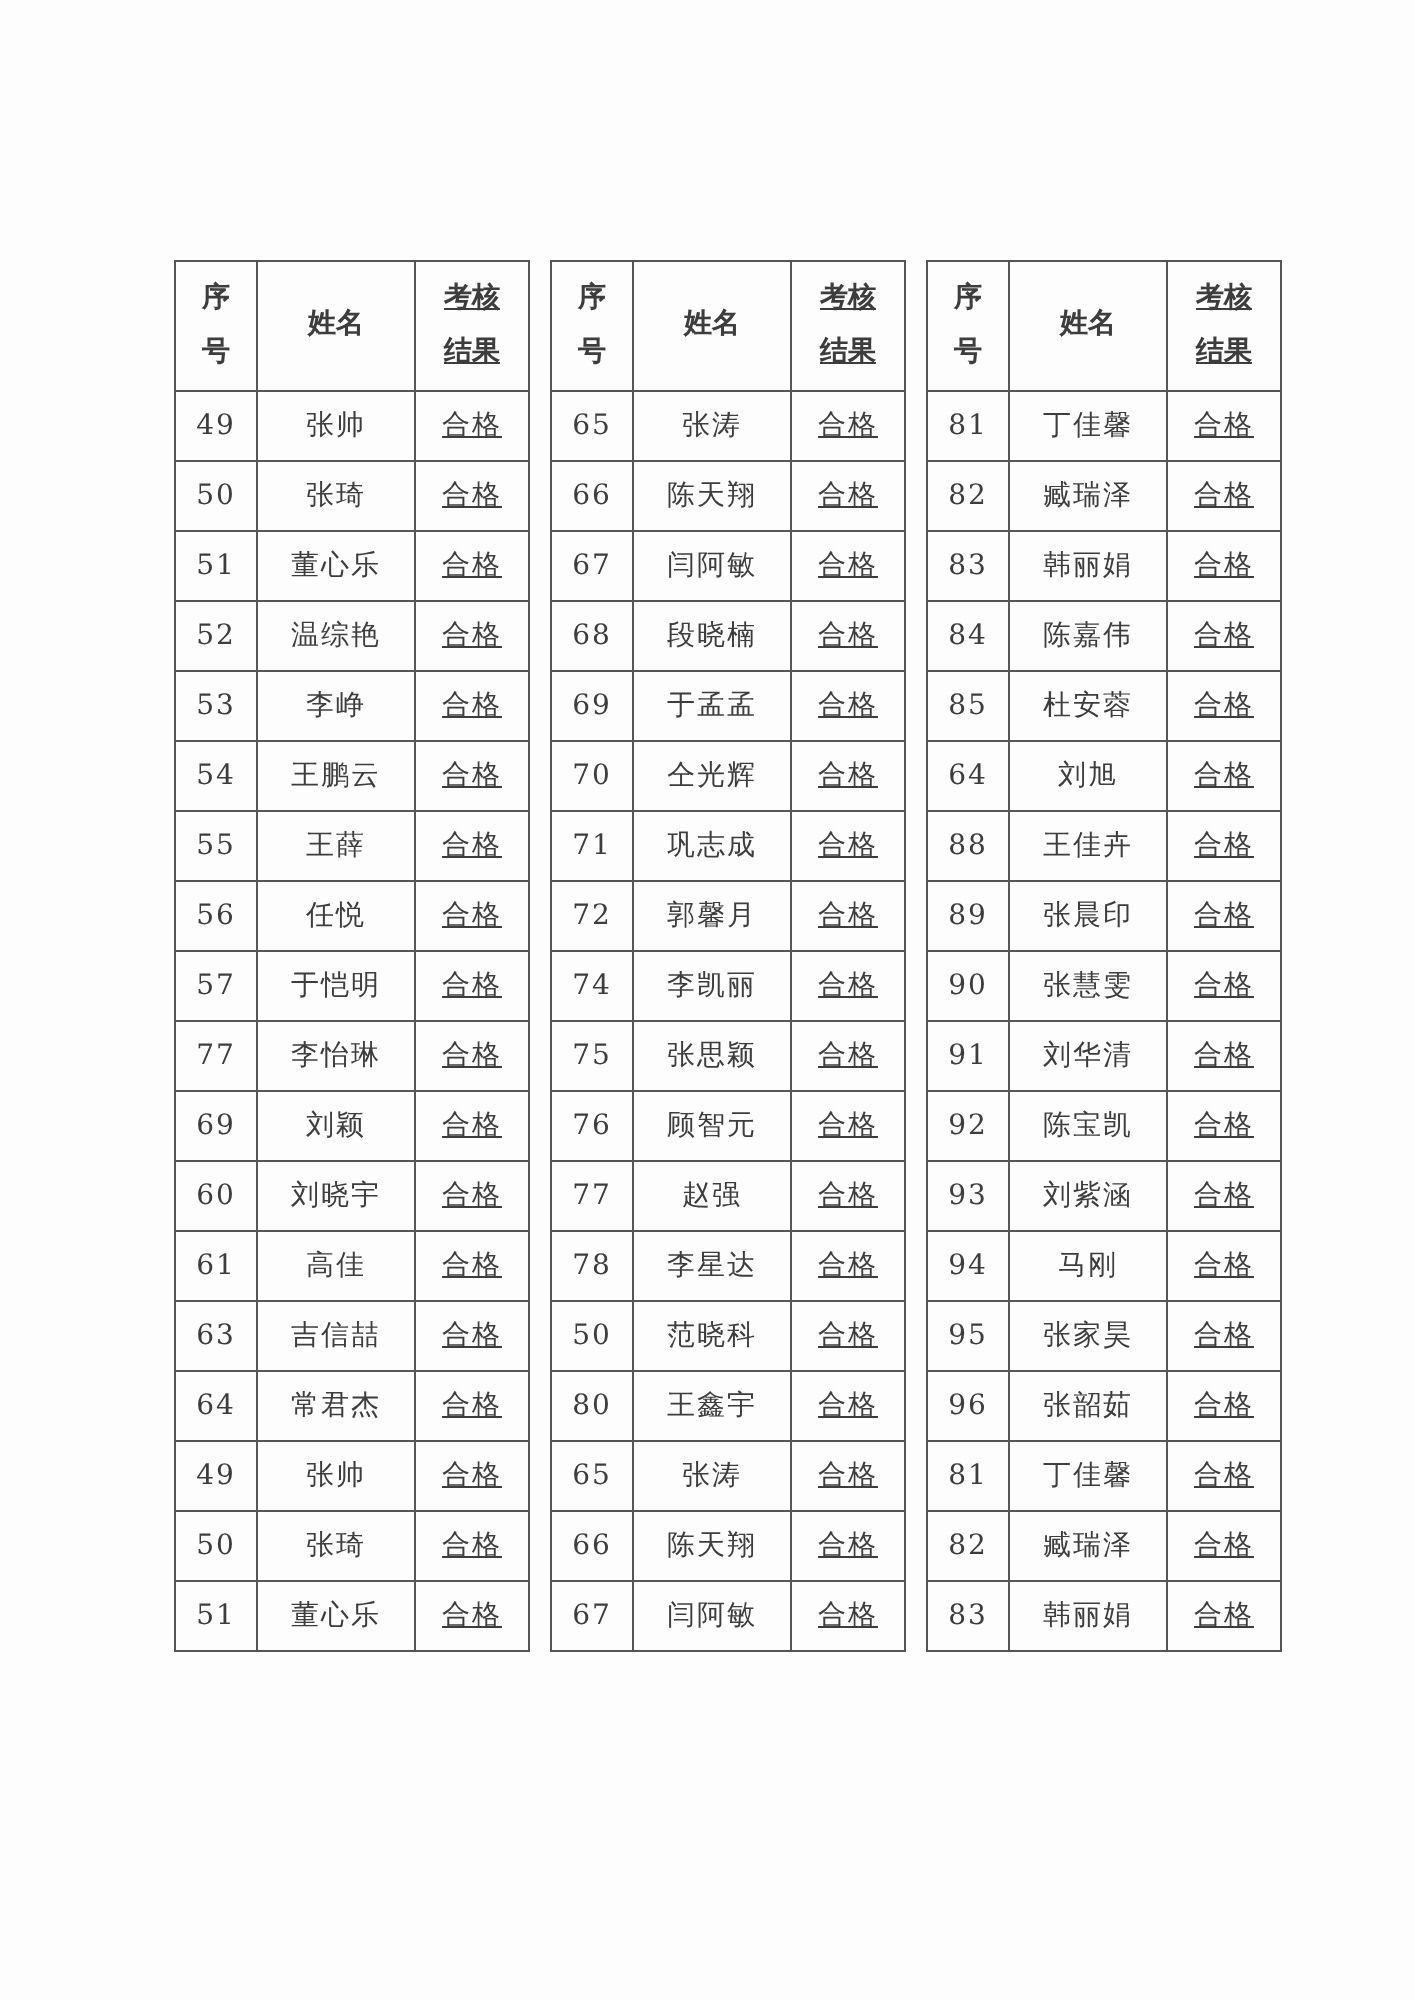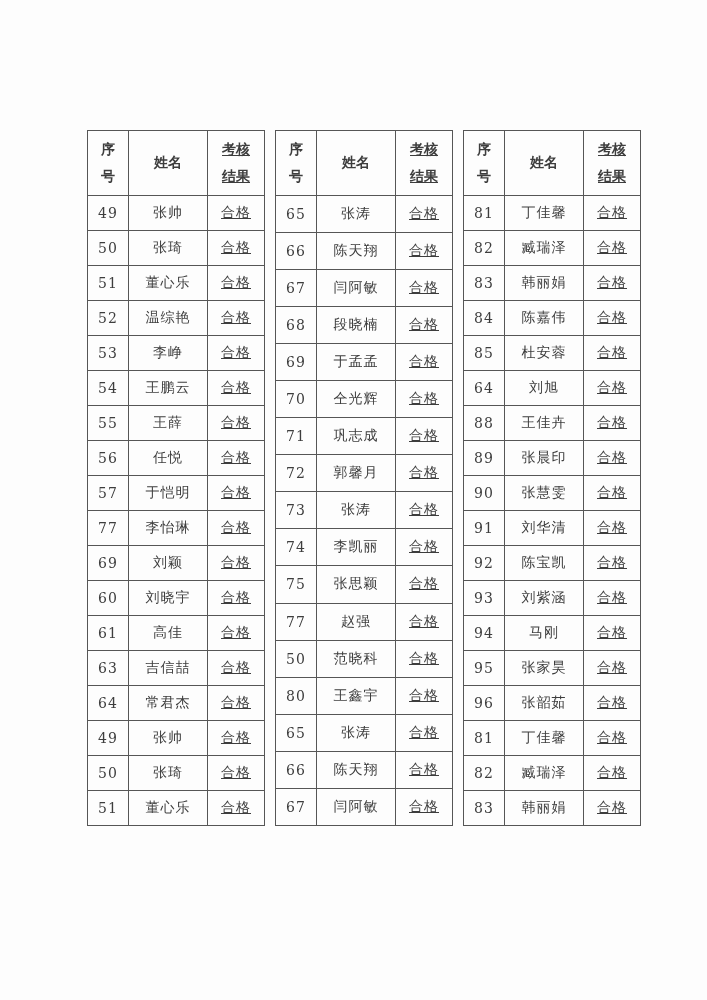--- a/index.html
+++ b/index.html
@@ -207,37 +207,42 @@
             <td class="col-no">71</td>
             <td class="col-name">巩志成</td>
             <td class="col-result">合格</td>
           </tr>
           <tr>
             <td class="col-no">72</td>
             <td class="col-name">郭馨月</td>
             <td class="col-result">合格</td>
           </tr>
           <tr>
-            <td class="col-no">73</td>
-            <td class="col-name">张涛</td>
-            <td class="col-result">合格</td>
-          </tr>
-          <tr>
             <td class="col-no">74</td>
             <td class="col-name">李凯丽</td>
             <td class="col-result">合格</td>
           </tr>
           <tr>
             <td class="col-no">75</td>
             <td class="col-name">张思颖</td>
             <td class="col-result">合格</td>
           </tr>
           <tr>
+            <td class="col-no">76</td>
+            <td class="col-name">顾智元</td>
+            <td class="col-result">合格</td>
+          </tr>
+          <tr>
             <td class="col-no">77</td>
             <td class="col-name">赵强</td>
+            <td class="col-result">合格</td>
+          </tr>
+          <tr>
+            <td class="col-no">78</td>
+            <td class="col-name">李星达</td>
             <td class="col-result">合格</td>
           </tr>
           <tr>
             <td class="col-no">50</td>
             <td class="col-name">范晓科</td>
             <td class="col-result">合格</td>
           </tr>
           <tr>
             <td class="col-no">80</td>
             <td class="col-name">王鑫宇</td>

